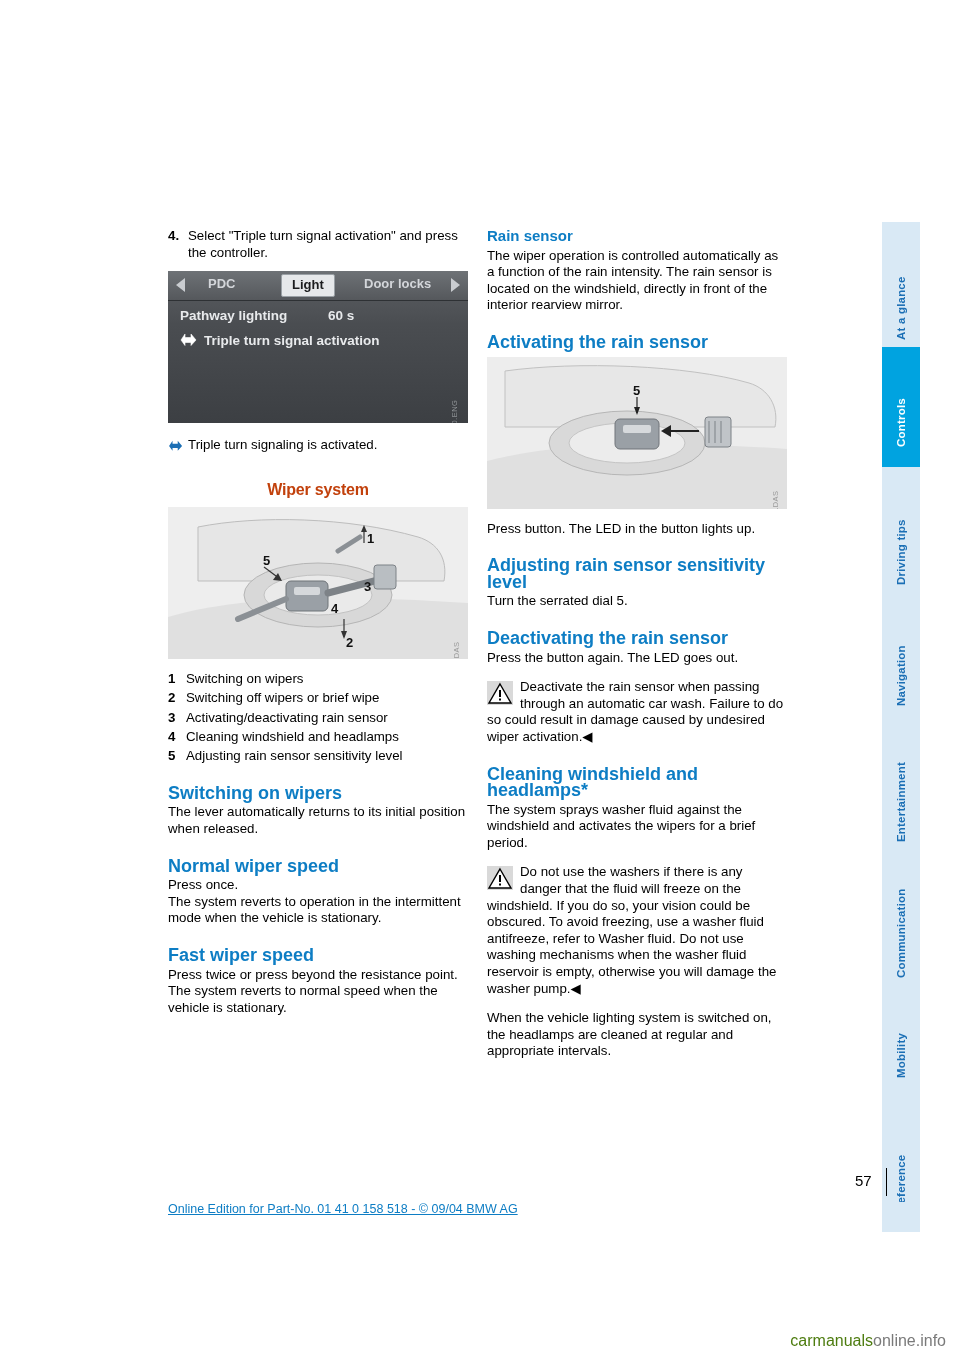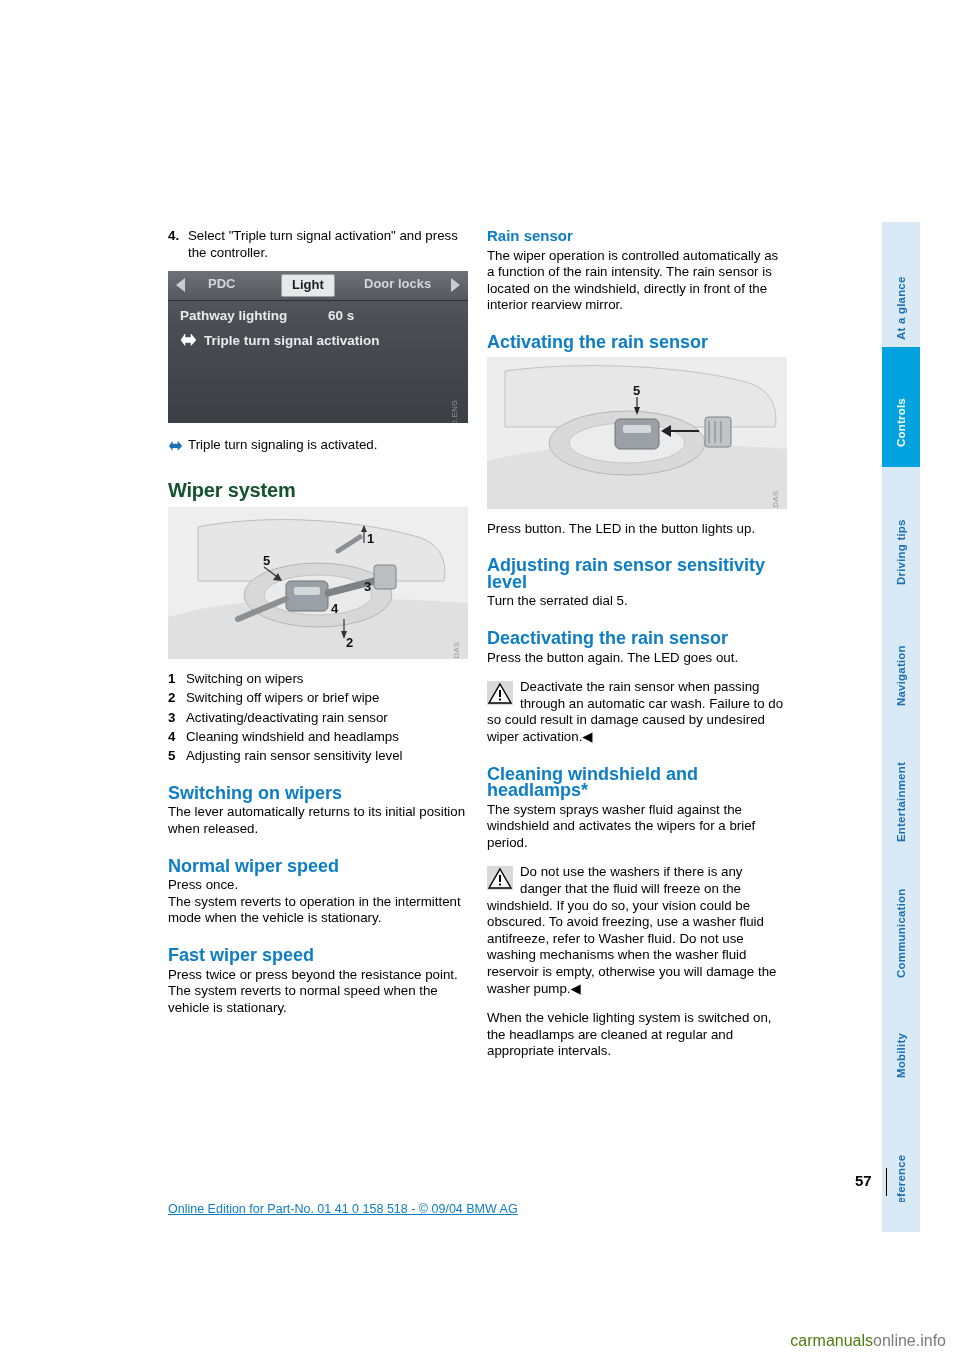--- a/index.html
+++ b/index.html
@@ -89,25 +89,26 @@
   .col-left { left: 168px; }
   .col-right { left: 487px; }
 
   p { margin: 0 1px 0 0; }
   .para {
     margin-bottom: 13px;
   }
   .tight { margin-bottom: 0; }
 
   h2.blue {
-    color: #14532d;
-    font-size: 20px;
+    color: #c2410c;
+    font-size: 16px;
     font-weight: bold;
     margin: 0 0 9px 0;
     letter-spacing: -0.2px;
+    text-align: center;
   }
   h3.blue {
     color: #0d7dc4;
     font-size: 18px;
     font-weight: bold;
     margin: 0 0 3px 0;
   }
   .spacer-lg { height: 18px; }
   .spacer-md { height: 12px; }
   .spacer-sm { height: 7px; }
@@ -254,21 +255,21 @@
     float: left;
     margin: 2px 7px 1px 0;
   }
 
   
   .footer-num {
     position: absolute;
     left: 855px;
     top: 1172px;
     font-size: 15px;
-    font-weight: bold;
+    font-weight: normal;
     color: #000;
   }
   .footer-line {
     position: absolute;
     left: 886px;
     top: 1168px;
     width: 1px;
     height: 28px;
     background: #000;
   }

